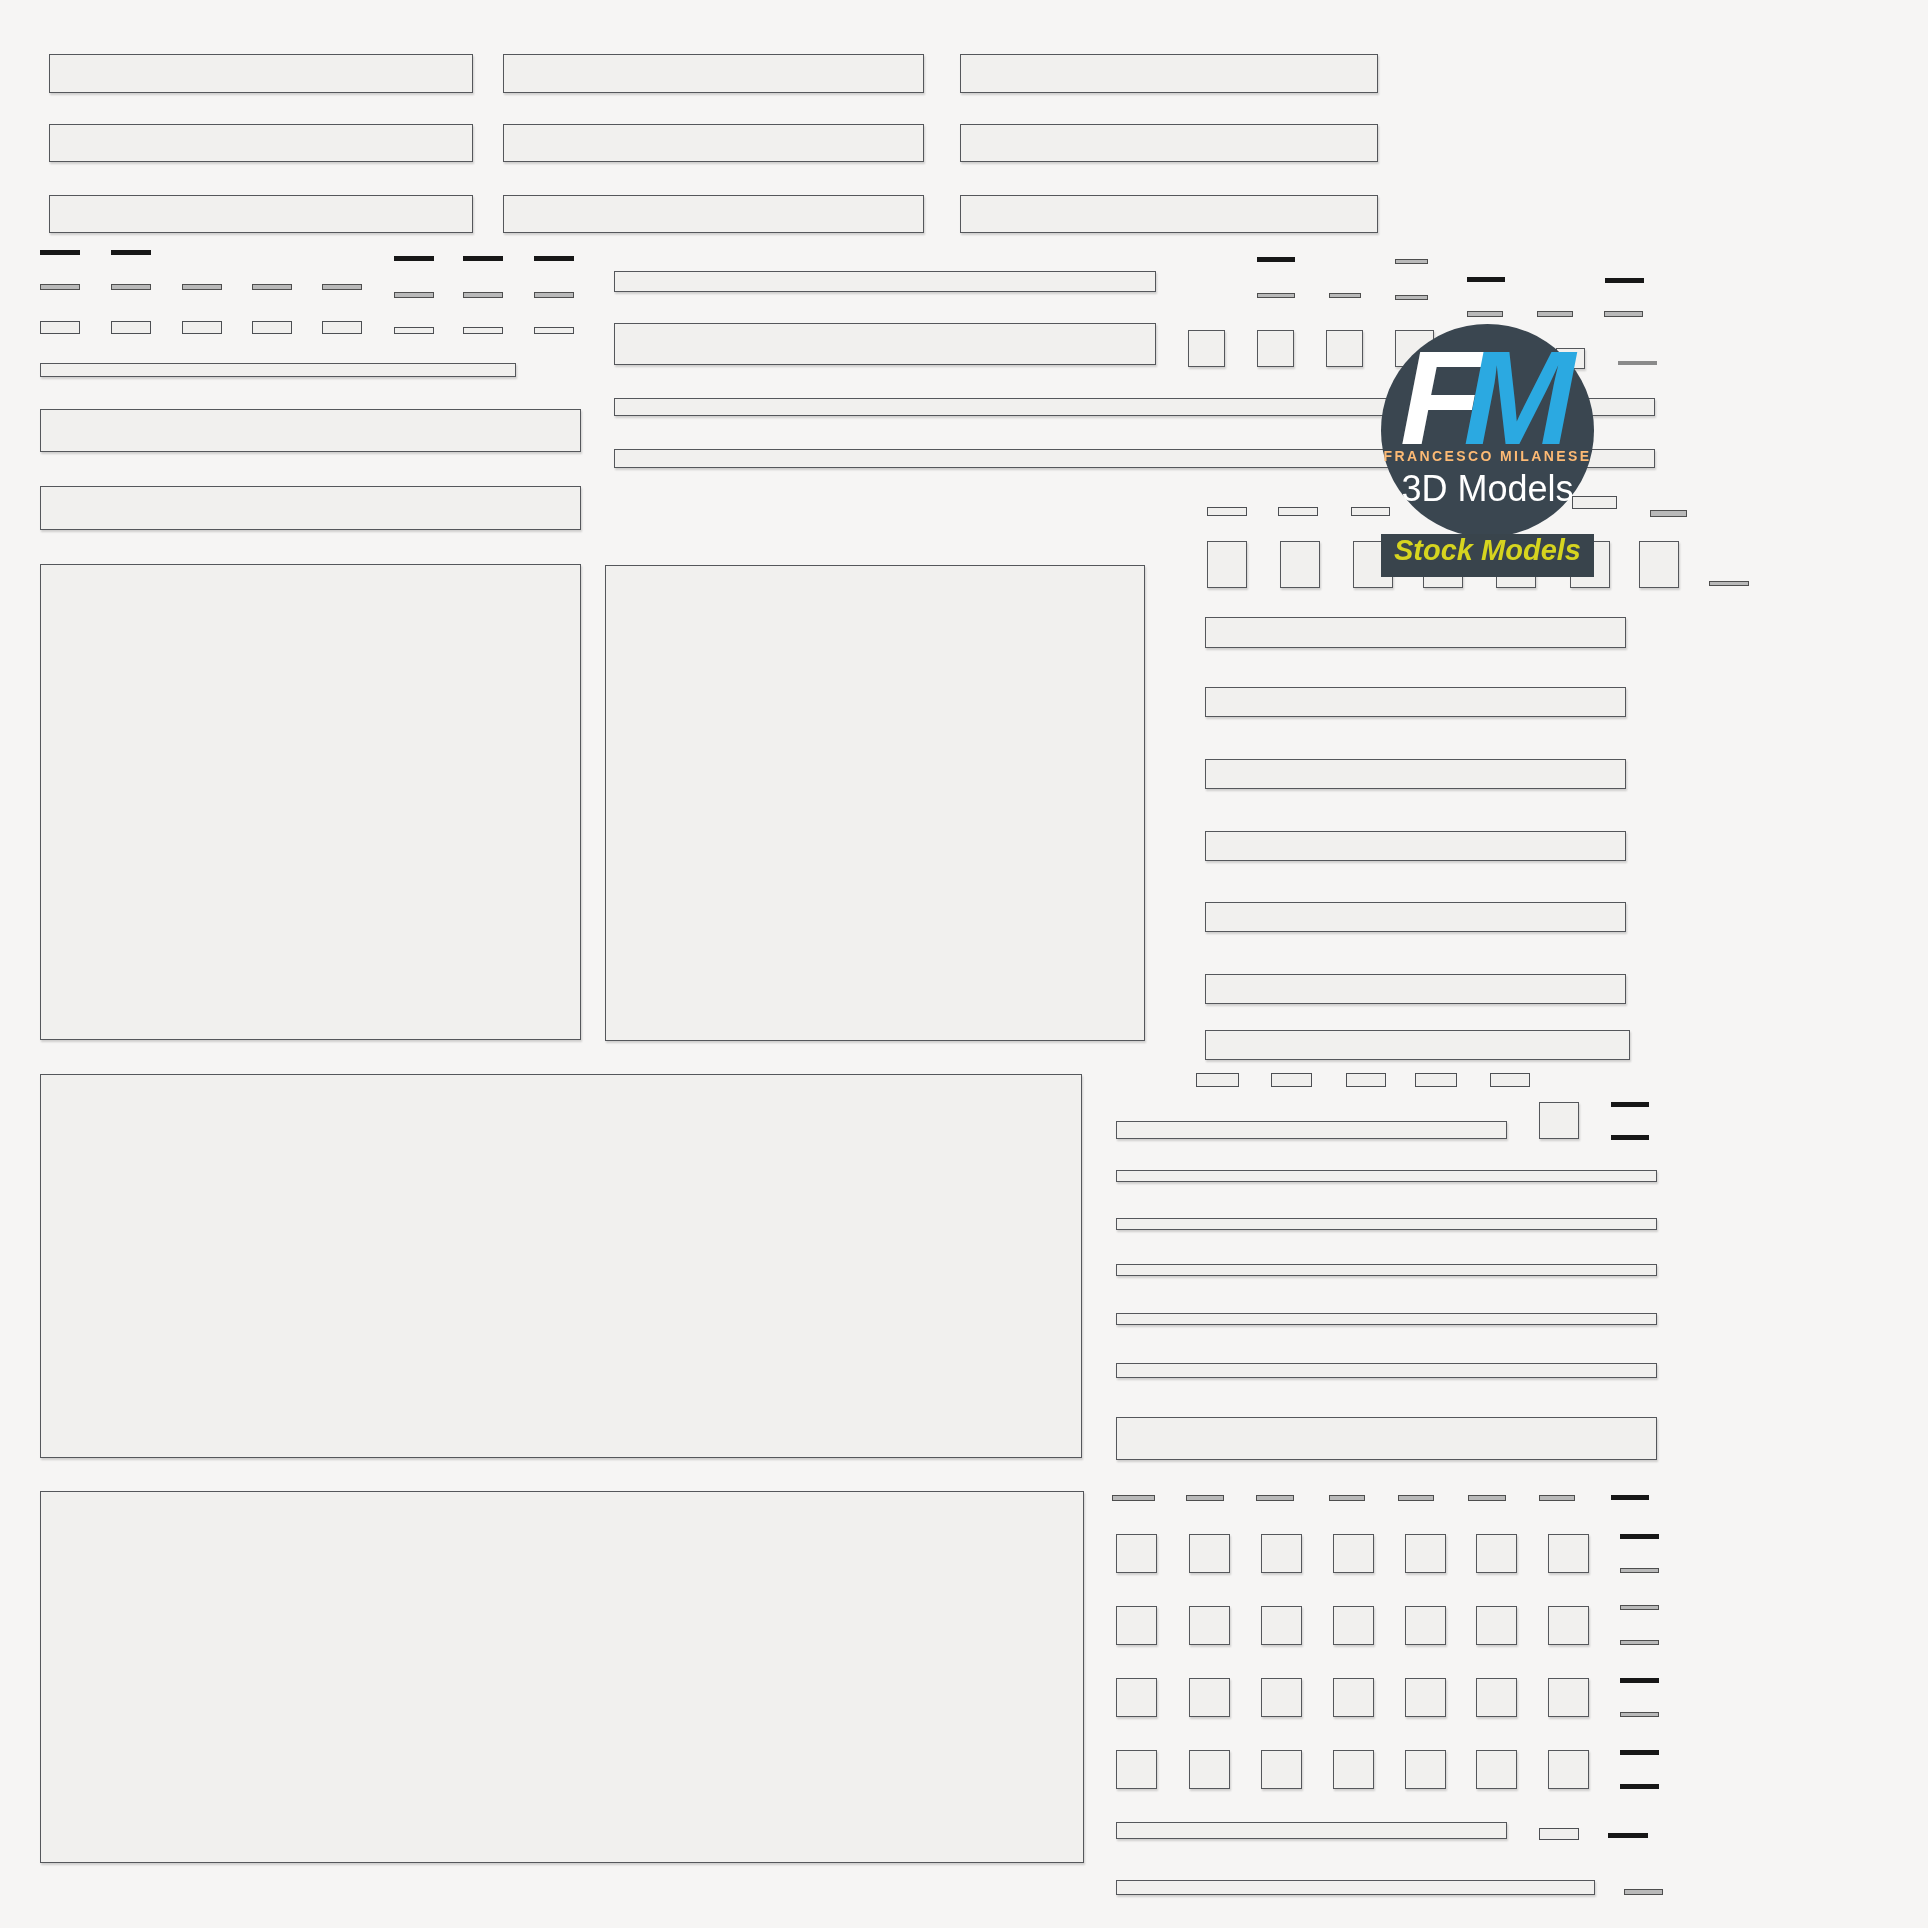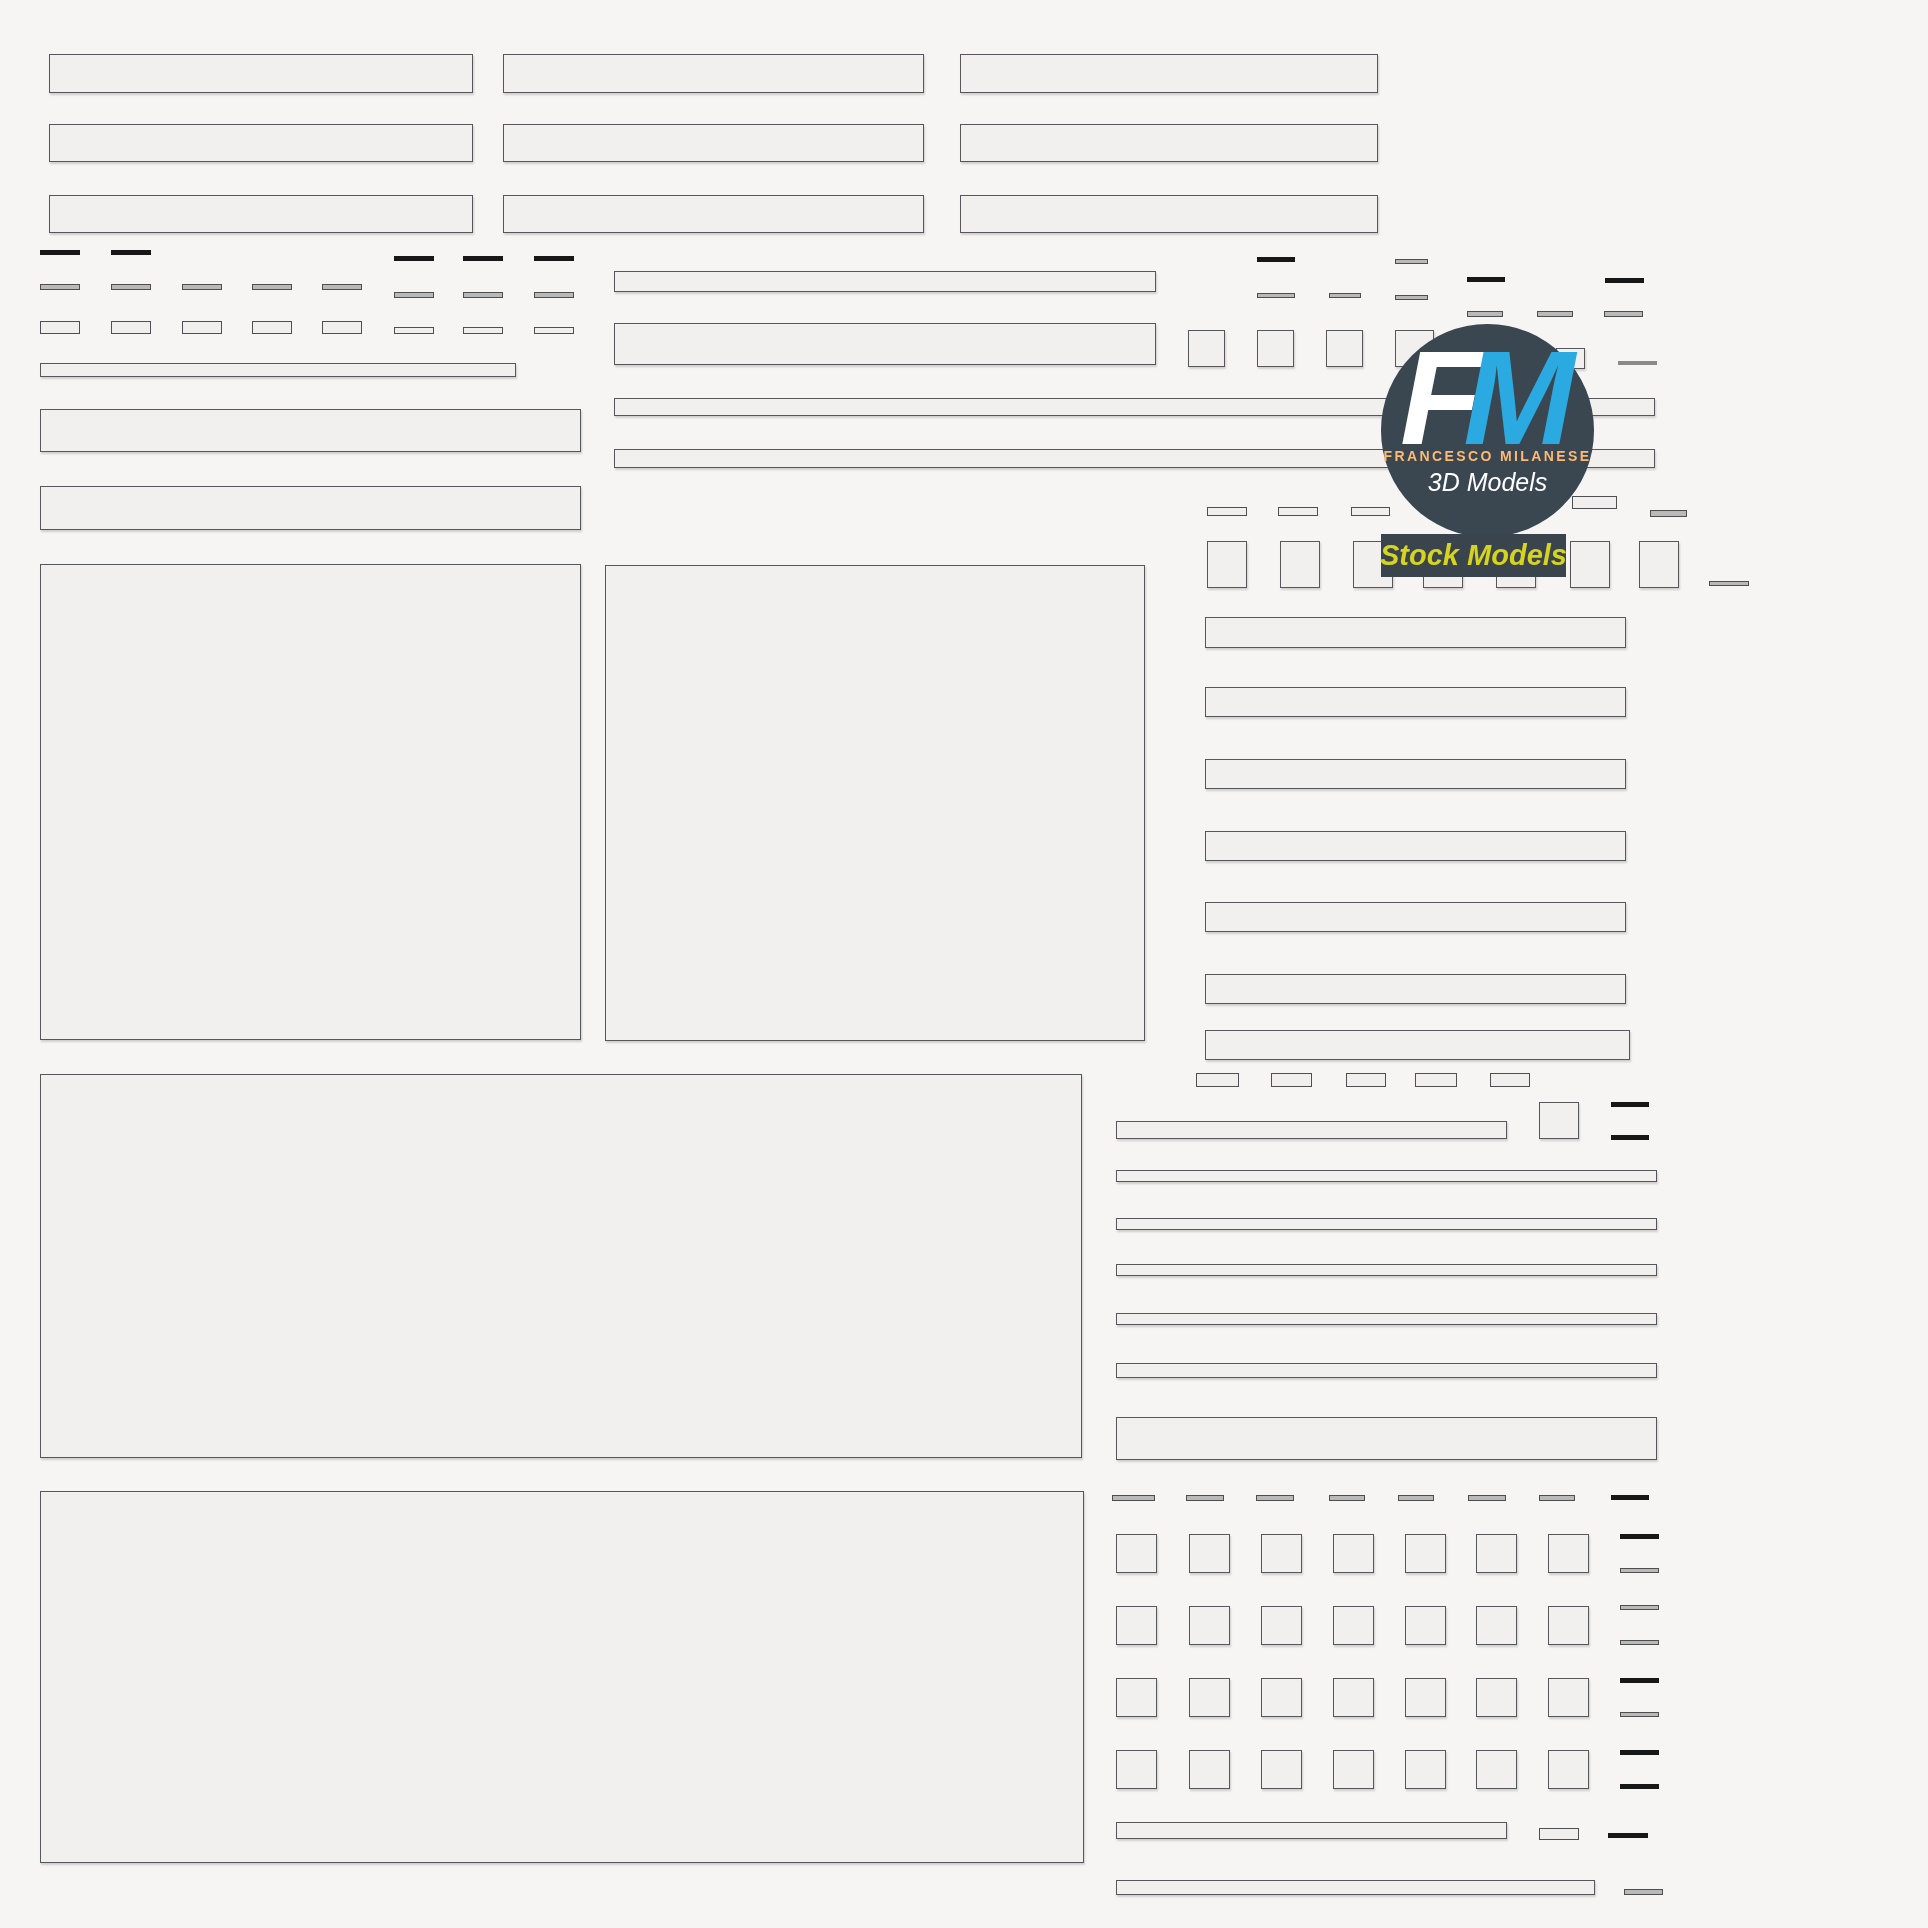--- a/index.html
+++ b/index.html
@@ -26,26 +26,26 @@
     font-size:134px;font-style:italic;font-weight:bold;color:#ffffff;letter-spacing:-5.6px;
   }
   .logo-letters .lm{
     font-size:134px;font-style:italic;font-weight:bold;color:#2ba9e1;margin-left:-13px;
   }
   .logo-name{
     margin-top:-17px;font-size:14px;font-weight:bold;color:#fdba74;
     letter-spacing:2.4px;white-space:nowrap;
   }
   .logo-tagline{
-    margin-top:3.8px;font-size:25px;font-style:italic;color:#ffffff;white-space:nowrap;text-align:right;
+    margin-top:3.8px;font-size:36px;color:#ffffff;white-space:nowrap;text-align:right;
   }
   .logo-badge{
-    position:absolute;left:1381px;top:534px;width:185px;height:43px;
+    position:absolute;left:1381px;top:534px;width:213px;height:43px;
     background:#39444c;z-index:10;
-    display:flex;align-items:center;justify-content:center;
+    display:flex;justify-content:center;
   }
   .logo-badge span{
     font-size:29px;font-weight:bold;font-style:italic;color:#d6d41f;white-space:nowrap;
   }
 </style>
 </head>
 <body>
 
 <div id="canvas">
   <div class="logo-circle">

